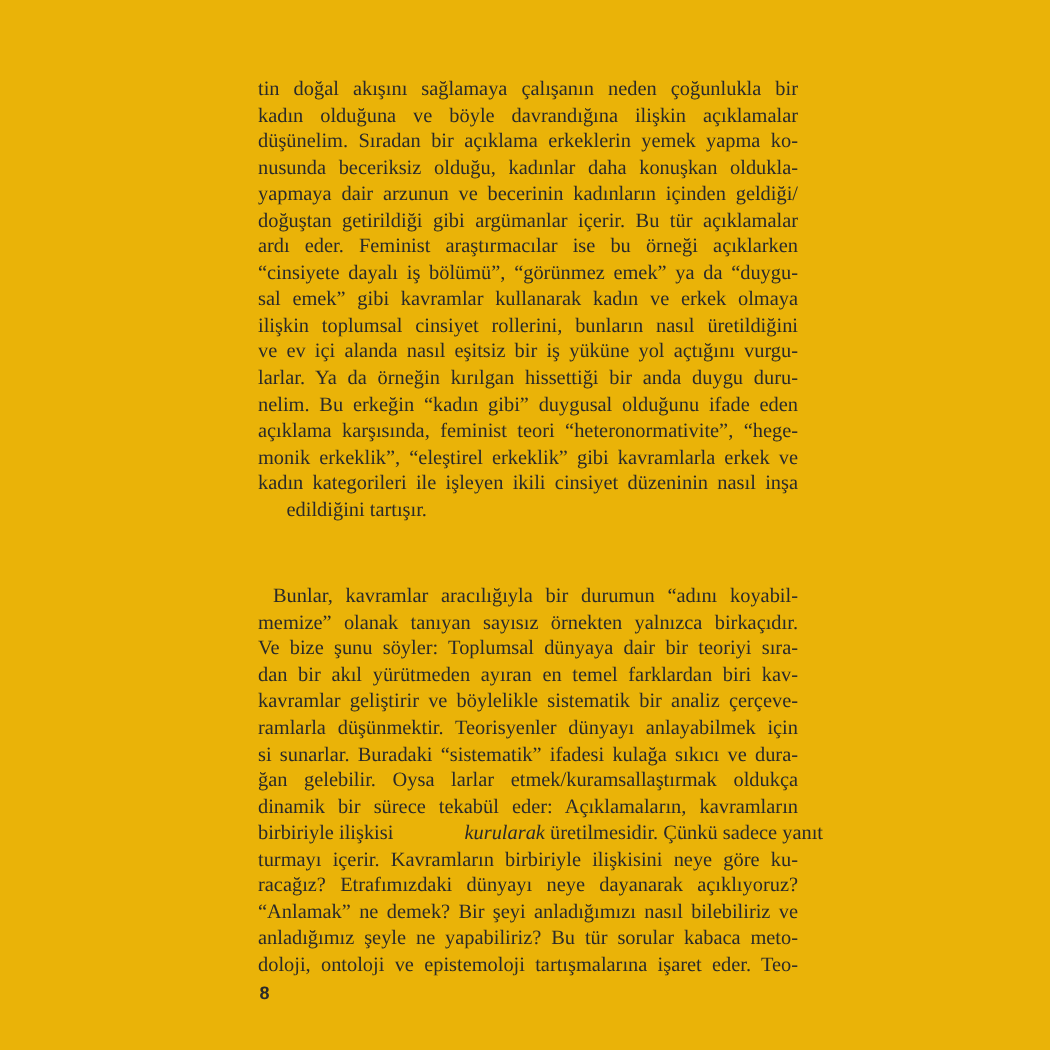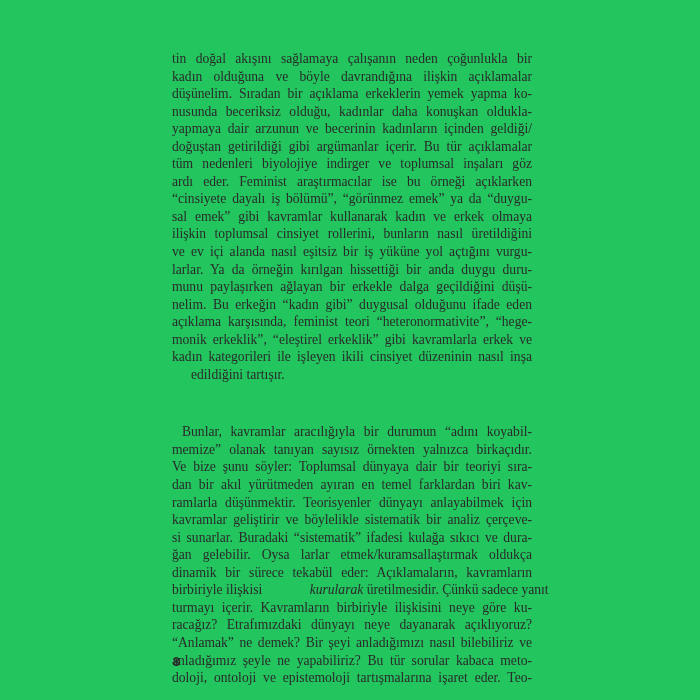--- a/index.html
+++ b/index.html
@@ -1,17 +1,17 @@
 <!DOCTYPE html>
 <html><head>
 <meta charset="utf-8">
 <style>
   html, body { margin:0; padding:0; background:#ffffff; }
   body { width:700px; height:700px; position:relative; overflow:hidden; }
-  .page { position:absolute; left:0; top:0; width:700px; height:700px; background:#22c55e; }
+  .page { position:absolute; left:0; top:0; width:700px; height:700px; background:#eab308; }
   .text-block { position:absolute; left:172px; top:50px; width:360px; }
   .line {
     display:block; height:17.55px; line-height:17.55px;
     font-family:"Liberation Serif", "DejaVu Serif", serif;
     font-size:13.6px; color:#2a2a2a;
     text-align:justify; text-align-last:justify; white-space:nowrap;
     overflow:visible;
   }
   .line.last { text-align-last:left;margin-left:19px; }
   .line.indent { padding-left:10px;margin-top:40px; }
@@ -28,42 +28,40 @@
 <div class="page">
   <div class="text-block">
 
     <div>
       <span class="line">tin doğal akışını sağlamaya çalışanın neden çoğunlukla bir</span>
       <span class="line">kadın olduğuna ve böyle davrandığına ilişkin açıklamalar</span>
       <span class="line">düşünelim. Sıradan bir açıklama erkeklerin yemek yapma ko-</span>
       <span class="line">nusunda beceriksiz olduğu, kadınlar daha konuşkan oldukla-</span>
       <span class="line">yapmaya dair arzunun ve becerinin kadınların içinden geldiği/</span>
       <span class="line">doğuştan getirildiği gibi argümanlar içerir. Bu tür açıklamalar</span>
-      <span class="line">tüm nedenleri biyolojiye indirger ve toplumsal inşaları göz</span>
       <span class="line">ardı eder. Feminist araştırmacılar ise bu örneği açıklarken</span>
       <span class="line">“cinsiyete dayalı iş bölümü”, “görünmez emek” ya da “duygu-</span>
       <span class="line">sal emek” gibi kavramlar kullanarak kadın ve erkek olmaya</span>
       <span class="line">ilişkin toplumsal cinsiyet rollerini, bunların nasıl üretildiğini</span>
       <span class="line">ve ev içi alanda nasıl eşitsiz bir iş yüküne yol açtığını vurgu-</span>
       <span class="line">larlar. Ya da örneğin kırılgan hissettiği bir anda duygu duru-</span>
-      <span class="line">munu paylaşırken ağlayan bir erkekle dalga geçildiğini düşü-</span>
       <span class="line">nelim. Bu erkeğin “kadın gibi” duygusal olduğunu ifade eden</span>
       <span class="line">açıklama karşısında, feminist teori “heteronormativite”, “hege-</span>
       <span class="line">monik erkeklik”, “eleştirel erkeklik” gibi kavramlarla erkek ve</span>
       <span class="line">kadın kategorileri ile işleyen ikili cinsiyet düzeninin nasıl inşa</span>
       <span class="line last">edildiğini tartışır.</span>
     </div>
 
     <div>
       <span class="line indent">Bunlar, kavramlar aracılığıyla bir durumun “adını koyabil-</span>
       <span class="line">memize” olanak tanıyan sayısız örnekten yalnızca birkaçıdır.</span>
       <span class="line">Ve bize şunu söyler: Toplumsal dünyaya dair bir teoriyi sıra-</span>
       <span class="line">dan bir akıl yürütmeden ayıran en temel farklardan biri kav-</span>
+      <span class="line">kavramlar geliştirir ve böylelikle sistematik bir analiz çerçeve-</span>
       <span class="line">ramlarla düşünmektir. Teorisyenler dünyayı anlayabilmek için</span>
-      <span class="line">kavramlar geliştirir ve böylelikle sistematik bir analiz çerçeve-</span>
       <span class="line">si sunarlar. Buradaki “sistematik” ifadesi kulağa sıkıcı ve dura-</span>
       <span class="line">ğan gelebilir. Oysa larlar etmek/kuramsallaştırmak oldukça</span>
       <span class="line">dinamik bir sürece tekabül eder: Açıklamaların, kavramların</span>
       <span class="line"><span>birbiriyle ilişkisi </span><em>kurularak</em><span> üretilmesidir. Çünkü sadece yanıt</span></span>
       <span class="line">turmayı içerir. Kavramların birbiriyle ilişkisini neye göre ku-</span>
       <span class="line">racağız? Etrafımızdaki dünyayı neye dayanarak açıklıyoruz?</span>
       <span class="line">“Anlamak” ne demek? Bir şeyi anladığımızı nasıl bilebiliriz ve</span>
       <span class="line">anladığımız şeyle ne yapabiliriz? Bu tür sorular kabaca meto-</span>
       <span class="line">doloji, ontoloji ve epistemoloji tartışmalarına işaret eder. Teo-</span>
     </div>

